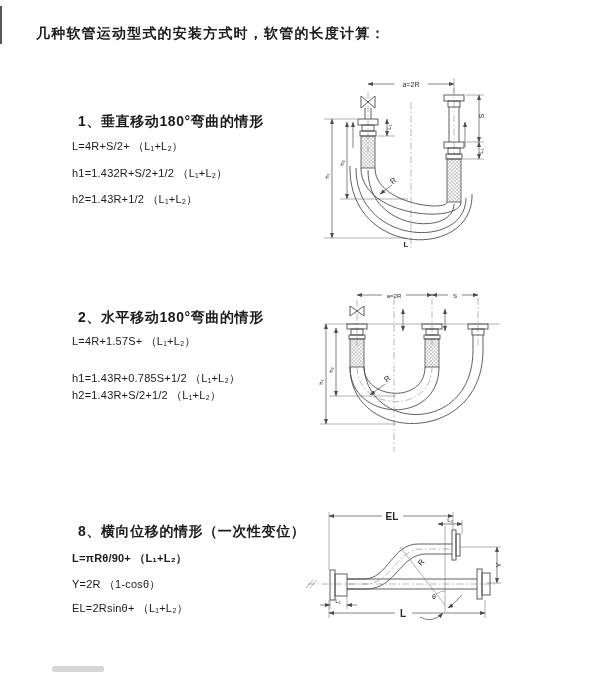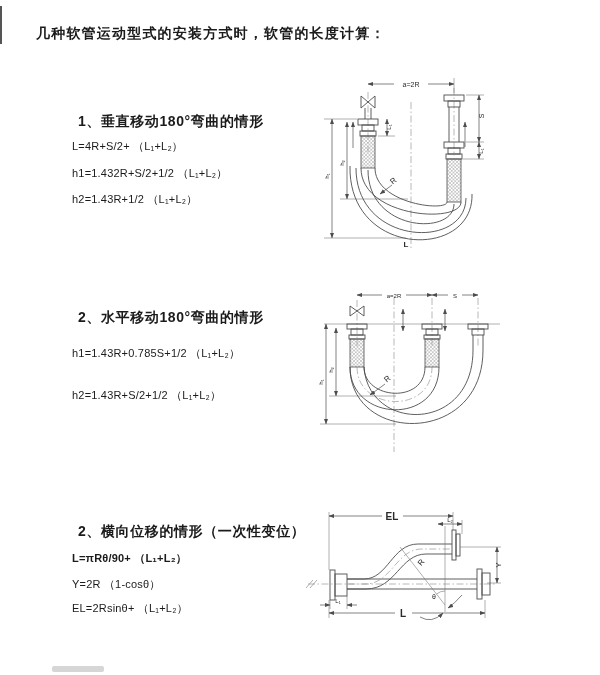--- a/index.html
+++ b/index.html
@@ -104,21 +104,22 @@
     <path class="ln" d="M46,104 C46,182 156,186 156,134"></path>
     <path class="ln" d="M40,102 C38,194 164,196 162,130"></path>
 
     <line class="dim" x1="82" y1="121" x2="70" y2="130" marker-end="url(#arrA)"></line>
     <text class="md" transform="rotate(-40 85 119)" x="85" y="119" text-anchor="middle">R</text>
 
     <text class="md" x="96" y="183" text-anchor="middle" style="font-weight:bold">L</text>
   </svg>
 
   <div class="t heading" style="left:46px; top:309px;">2、水平移动180°弯曲的情形</div>
-  <div class="t formula" style="left:72px; top:346px;text-align:center;">h1=1.43R+0.785S+1/2 （L₁+L₂）</div>
+  <div class="t formula" style="left:72px; top:334px;">L=4R+1.57S+ （L₁+L₂）</div>
+  <div class="t formula" style="left:72px; top:371px;text-align:center;">h1=1.43R+0.785S+1/2 （L₁+L₂）</div>
   <div class="t formula" style="left:72px; top:388px;">h2=1.43R+S/2+1/2 （L₁+L₂）</div>
 
   <svg style="left:312px; top:284px;" width="276" height="180" viewBox="0 0 276 180">
     <defs>
       <marker id="arrB" viewBox="0 0 8 6" refX="7.5" refY="3" markerWidth="8" markerHeight="6" orient="auto-start-reverse">
           <path d="M0,0 L8,3 L0,6 Z" fill="#4d4d4d"></path>
         </marker>
       <pattern id="hatchB" width="3.5" height="3.5" patternUnits="userSpaceOnUse">
         <path d="M0,3.5 L3.5,0 M0,0 L3.5,3.5" stroke="#9a9a9a" stroke-width="0.5"></path>
       </pattern>
@@ -167,21 +168,21 @@
     <path class="cl" d="M45,83 C45,127 120,131 120,83"></path>
     <path class="ln" d="M38,83 C38,138 127,142 127,83"></path>
 
     <path class="ln" d="M52,83 C56,148 161,150 161,66"></path>
     <path class="ln" d="M38,83 C38,160 171,162 171,66"></path>
 
     <line class="dim" x1="73" y1="100" x2="58" y2="111" marker-end="url(#arrB)"></line>
     <text class="md" transform="rotate(-40 77 97)" x="77" y="97" text-anchor="middle">R</text>
   </svg>
 
-  <div class="t heading" style="left:46px; top:523px;">2、横向位移的情形（一次性变位）</div>
+  <div class="t heading" style="left:46px; top:523px;">8、横向位移的情形（一次性变位）</div>
   <div class="t formula" style="left:72px; top:551px;font-weight:bold;">L=πRθ/90+ （L₁+L₂）</div>
   <div class="t formula" style="left:72px; top:577px;">Y=2R （1-cosθ）</div>
   <div class="t formula" style="left:72px; top:601px;">EL=2Rsinθ+ （L₁+L₂）</div>
 
   <svg style="left:300px; top:500px;" width="298" height="158" viewBox="0 0 298 158">
     <defs>
       <marker id="arrC" viewBox="0 0 8 6" refX="7.5" refY="3" markerWidth="8" markerHeight="6" orient="auto-start-reverse">
           <path d="M0,0 L8,3 L0,6 Z" fill="#4d4d4d"></path>
         </marker>
     </defs>

